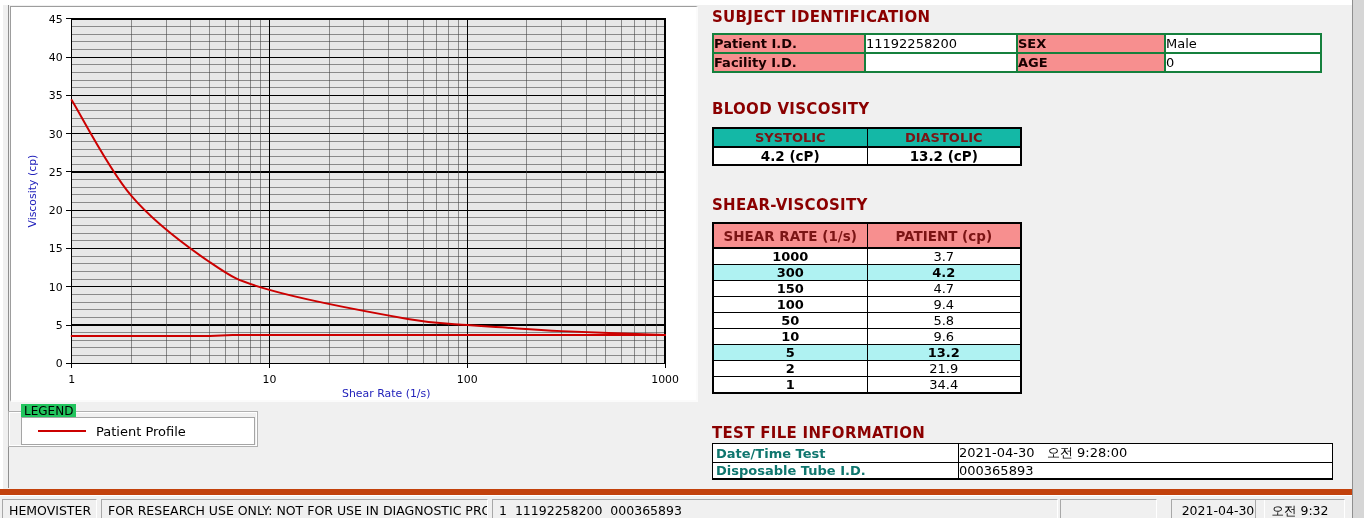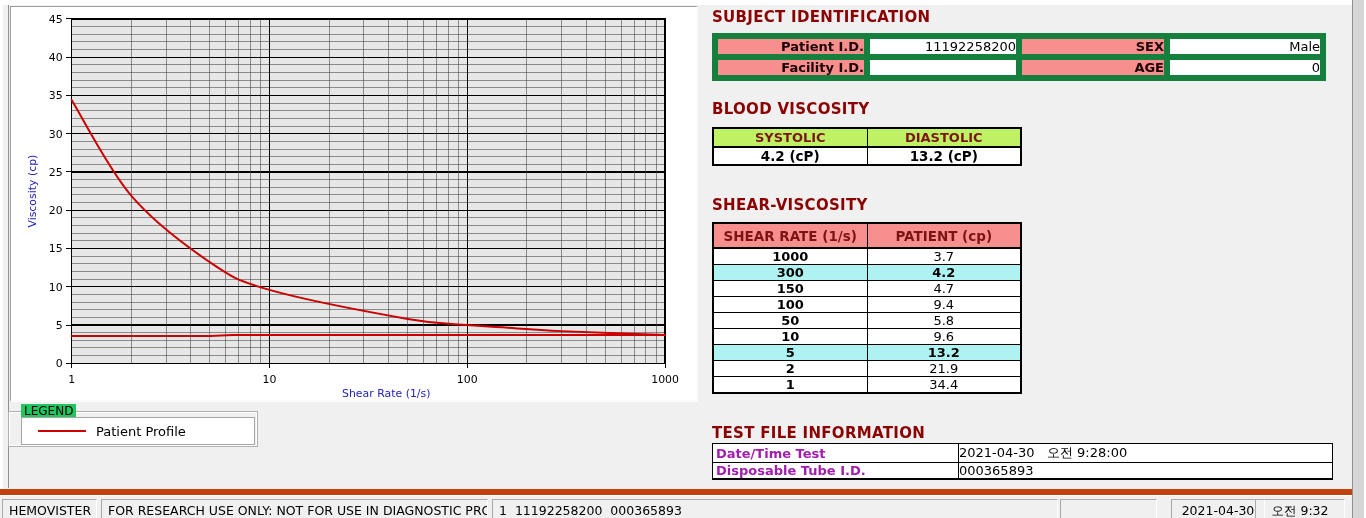--- a/index.html
+++ b/index.html
@@ -44,40 +44,40 @@
 
   
   .sec-title {
     position:absolute; left:712px; color:#8b0000; font-weight:bold;
     font-size:15px; letter-spacing:0.3px; white-space:nowrap;
   }
   table { border-collapse:collapse; table-layout:fixed; }
   td { overflow:hidden; white-space:nowrap; }
 
   .subject-table { position:absolute; left:712px; top:33px; width:608px; border:2px solid #000; }
-  .subject-table td { border:6px solid #15803d; height:19px; font-size:13px; text-align:right; vertical-align:middle; }
+  .subject-table td { border:2px solid #15803d; height:19px; font-size:13px; text-align:left; vertical-align:middle; }
   .subject-table td.lbl { background:#f78f8f; font-weight:bold; color:#1a0000; }
   .subject-table td.val { background:#ffffff; color:#000; }
 
   .blood-table { position:absolute; left:712px; top:127px; width:308px; border:2px solid #000; }
   .blood-table td { border:1px solid #000; text-align:center; vertical-align:middle; }
-  .blood-table td.hdr { background:#bef264; color:#7b1414; font-weight:bold; font-size:13px; height:19px; border-bottom:2px solid #000; }
+  .blood-table td.hdr { background:#14b8a6; color:#7b1414; font-weight:bold; font-size:13px; height:19px; border-bottom:2px solid #000; }
   .blood-table td.val { background:#fff; color:#000; font-weight:bold; font-size:13.5px; height:17px; }
 
   .shear-table { position:absolute; left:712px; top:222px; width:308px; border:2px solid #000; }
   .shear-table td { border:1px solid #000; text-align:center; vertical-align:middle; background:#fff; }
   .shear-table td.hdr { background:#f78f8f; color:#7b1414; font-weight:bold; font-size:13.5px; height:25px; border-bottom:2px solid #000; }
   .shear-table td.rate { font-weight:bold; font-size:13px; height:16px; color:#000; }
   .shear-table td.pval { font-size:13px; height:16px; color:#000; }
   .shear-table tr.hl td { background:#aff2f2; }
   .shear-table tr.hl td.pval { font-weight:bold; }
 
   .test-table { position:absolute; left:712px; top:443px; width:620px; border:1px solid #000; border-bottom:2px solid #000; }
   .test-table td { border:1px solid #000; height:16px; font-size:13px; vertical-align:middle; background:#fff; }
-  .test-table td.lbl { font-weight:bold; text-align:left; padding-left:3px; color:#a21caf; }
+  .test-table td.lbl { font-weight:bold; text-align:left; padding-left:3px; color:#0f766e; }
   .test-table td.val { text-align:left; padding-right:4px; white-space:pre; color:#000; }
 
   
   .status-bar {
     position:absolute; left:0; top:489px; width:1352px; height:29px;
     background:#f0f0f0; border-top:6px solid #c2410c; box-shadow:inset 0 1px 0 #ffffff;
   }
   .status-field {
     position:absolute; top:4px; height:23px; line-height:21px;
     font-size:12.5px; color:#000;

